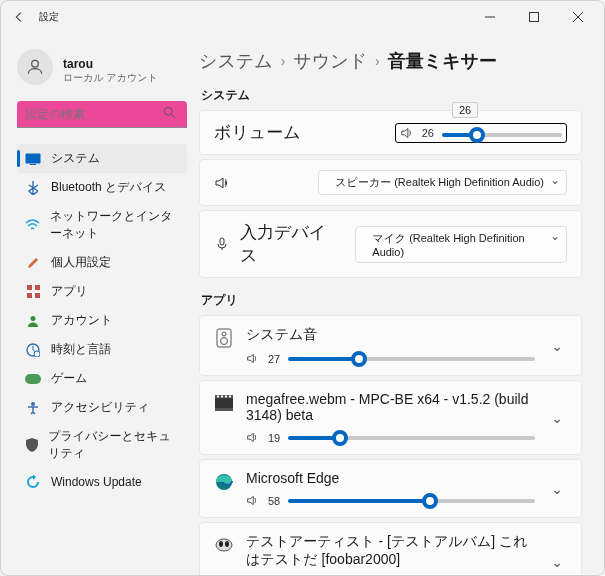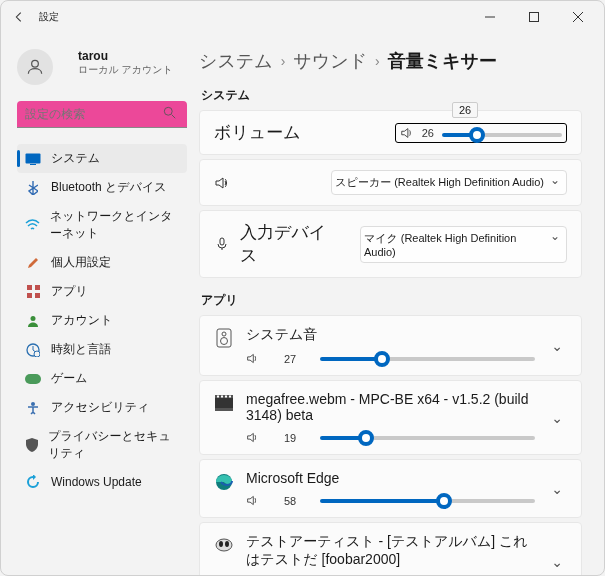--- a/index.html
+++ b/index.html
@@ -5,21 +5,21 @@
   * { box-sizing: border-box; margin: 0; padding: 0; font-family: "Segoe UI", "Yu Gothic UI", sans-serif; }
   body { background: #f3f3f3; width: 605px; height: 576px; overflow: hidden; font-size: 12px; color: #1a1a1a; }
   .window { border: 1px solid #d0d0d0; border-radius: 8px; width: 605px; height: 576px; background: #f3f3f3; display: flex; flex-direction: column; }
   .titlebar { height: 32px; display: flex; align-items: center; padding: 0 4px; }
   .tb-back { width: 28px; height: 28px; display:flex; align-items:center; justify-content:center; cursor:pointer; }
   .tb-title { margin-left: 6px; font-size: 10px; }
   .tb-spacer { flex: 1; }
   .tb-btn { width: 44px; height: 28px; display:flex; align-items:center; justify-content:center; }
   .content { flex:1; display:flex; overflow:hidden; }
   .sidebar { width: 190px; padding: 8px 4px 8px 16px; display:flex; flex-direction:column; gap:2px; }
-  .user-row { display:flex; align-items:flex-start; gap:25px; margin: 8px 0 14px 0; }
+  .user-row { display:flex; align-items:flex-end; gap:10px; margin: 8px 0 14px 0; }
   .avatar { width: 36px; height:36px; border-radius:50%; background:#e2e2e2; display:flex; align-items:center; justify-content:center; }
   .user-name { font-size:12px; font-weight:600; }
   .user-sub { font-size:10px; color:#666; }
   .search { position:relative; margin-bottom:14px; }
   .search input { width: 170px; padding:6px 26px 6px 8px; border:none; border-bottom:1px solid #888; background:#ec4899; font-size:12px; border-radius:4px 4px 0 0; }
   .search .sicon { position:absolute; right:10px; top:5px; color:#555; }
   .nav-item { display:flex; align-items:center; gap:10px; padding:6px 8px; border-radius:4px; cursor:pointer; font-size:12px; width:170px; }
   .nav-item.selected { background:#eaeaea; position:relative; }
   .nav-item.selected::before { content:""; position:absolute; left:0; top:6px; bottom:6px; width:3px; background:#0067c0; border-radius:2px; }
   .nav-icon { width:16px; height:16px; display:flex; align-items:center; justify-content:center; font-size:13px; }
@@ -32,29 +32,29 @@
   .card { background:#fbfbfb; border:1px solid #e7e7e7; border-radius:4px; padding:10px 14px; margin-bottom:4px; }
   .row { display:flex; align-items:center; gap:10px; }
   .row .label { font-size:17px; }
   .row .spacer { flex:1; }
   .slider-wrap { display:flex; align-items:center; gap:8px; position:relative; }
   .slider { -webkit-appearance:none; height:4px; background:#c9c9c9; border-radius:2px; outline:none; }
   .slider::-webkit-slider-thumb { -webkit-appearance:none; width:16px; height:16px; border-radius:50%; background:#fff; border:4px solid #0067c0; cursor:pointer; }
   .slider::-moz-range-thumb { width:10px; height:10px; border-radius:50%; background:#fff; border:4px solid #0067c0; cursor:pointer; }
   .vol-val { font-size:11px; color:#333; }
   .tooltip { position:absolute; top:-24px; background:#f7f7f7; border:1px solid #ccc; padding:1px 6px; font-size:11px; border-radius:2px; }
-  .combo { border:1px solid #ddd; background:#fefefe; border-radius:4px; padding:4px 22px 4px 3px; font-size:11px; position:relative; cursor:pointer; min-width:190px; text-align:left; }
+  .combo { border:1px solid #ddd; background:#fefefe; border-radius:4px; padding:4px 22px 4px 16px; font-size:11px; position:relative; cursor:pointer; min-width:190px; text-align:left; }
   .combo::after { content:"⌄"; position:absolute; right:6px; top:2px; color:#555; font-size:12px; }
   .app-card { background:#fbfbfb; border:1px solid #e7e7e7; border-radius:4px; padding:10px 14px; margin-bottom:4px; }
   .app-head { display:flex; align-items:flex-start; gap:12px; }
   .app-icon { width:20px; height:20px; display:flex; align-items:center; justify-content:center; font-size:16px; margin-top:2px;}
   .app-body { flex:1; }
   .app-title { font-size:14px; margin-bottom:8px; }
   .expand { color:#555; cursor:pointer; padding:0 4px; font-size:14px; align-self:center; }
-  .app-slider-row { display:flex; align-items:center; gap:24px; }
+  .app-slider-row { display:flex; align-items:center; gap:8px; }
   .mute-icon { width:14px; }
   svg { display:block; }
   .focus-frame { border:1px solid #000; border-radius:3px; padding:2px 4px; }
 </style>
 </head>
 <body>
 
 <div class="window">
   <div class="titlebar">
     <div class="tb-back">

